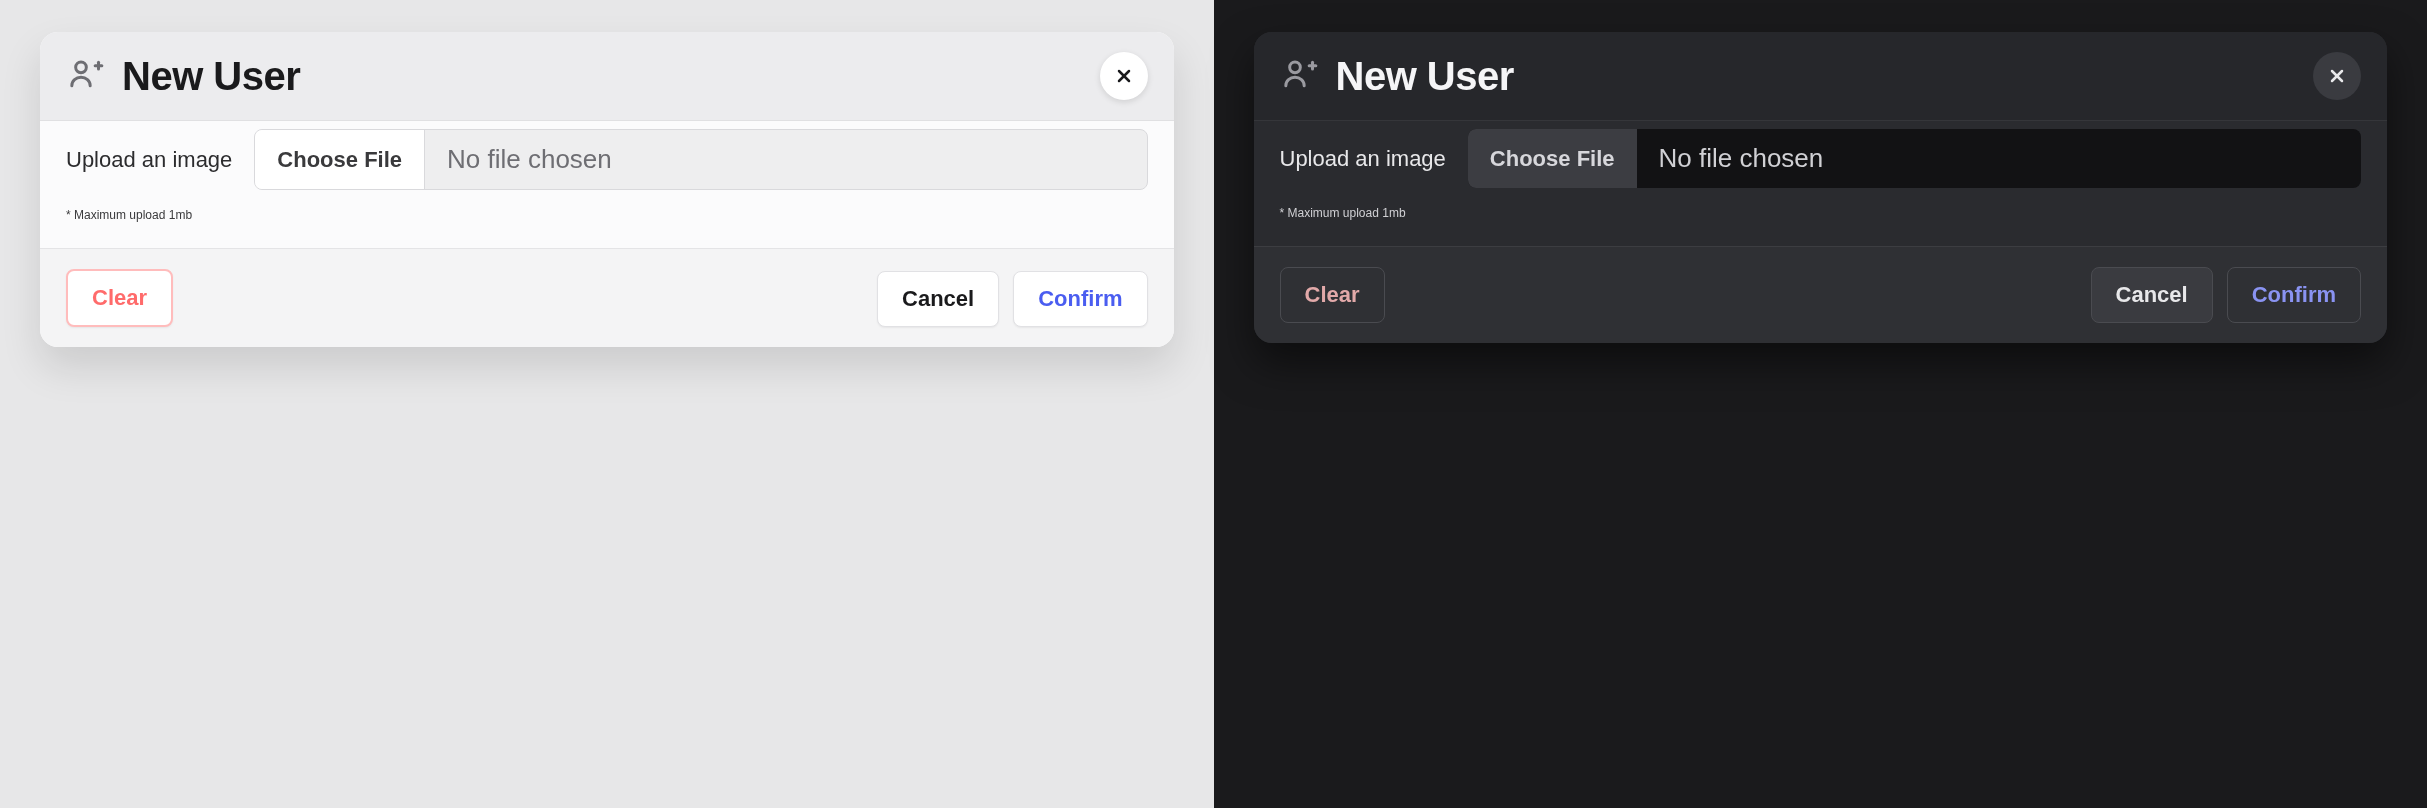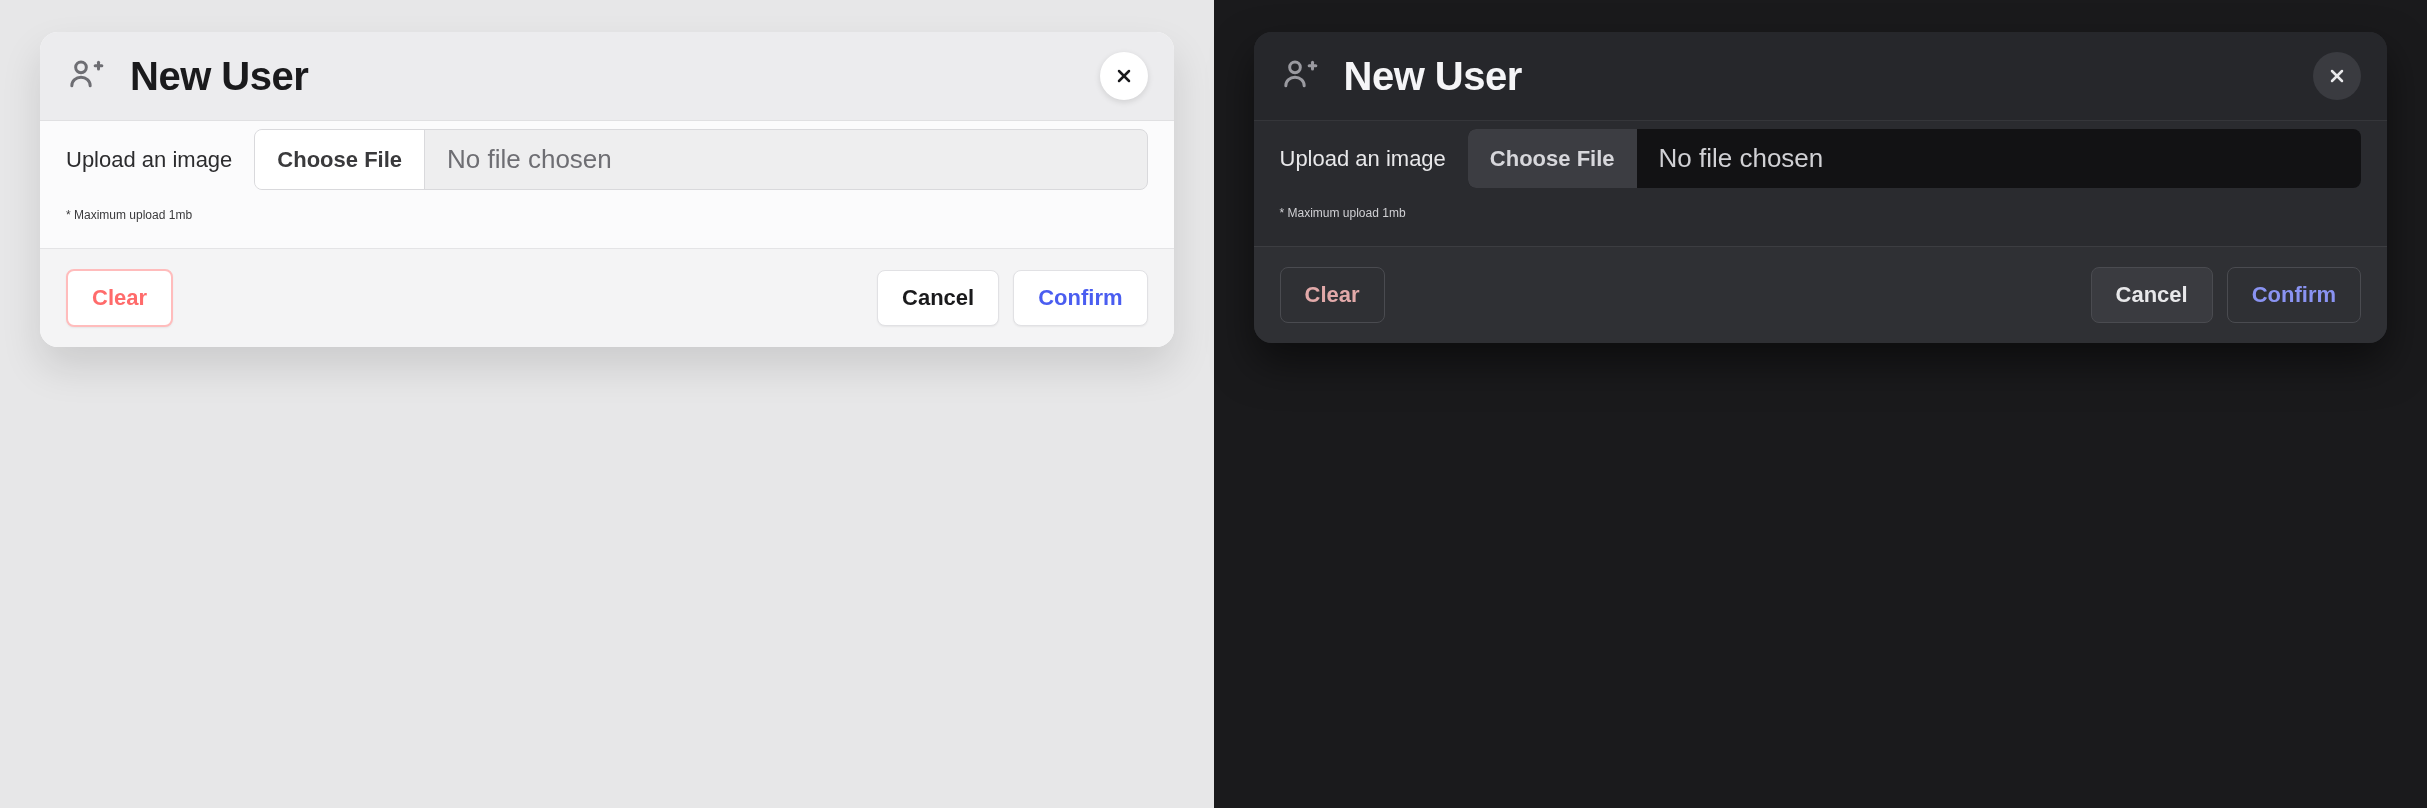--- a/index.html
+++ b/index.html
@@ -21,21 +21,21 @@
     overflow: hidden;
     box-shadow: 0 20px 40px rgba(0,0,0,0.12);
   }
   .light .card { background: #fbfbfc; }
   .dark  .card { background: #2a2b2f; box-shadow: 0 20px 40px rgba(0,0,0,0.5); }
 
   .card-header {
     display: flex;
     align-items: center;
     padding: 20px 26px;
-    gap: 24px;
+    gap: 16px;
   }
   .light .card-header { background: #ececee; border-bottom: 1px solid #e0e0e2; }
   .dark  .card-header { background: #26272b; border-bottom: 1px solid #35363a; }
 
   .title {
     font-weight: 900;
     font-size: 40px;
     letter-spacing: -0.5px;
     flex: 1;
   }
@@ -100,21 +100,21 @@
 
   .hint {
     font-size: 12px;
     padding: 18px 0 16px 0;
   }
   .light .hint { color: #3a3a3c; }
   .dark  .hint { color: #d0d0d4; }
 
   .card-footer {
     display: flex;
-    align-items: center;
+    align-items: flex-end;
     padding: 20px 26px;
     gap: 14px;
   }
   .light .card-footer { background: #f4f4f5; border-top: 1px solid #e4e4e6; }
   .dark  .card-footer { background: #2f3034; border-top: 1px solid #3c3d41; }
 
   .spacer { flex: 1; }
 
   .btn {
     padding: 14px 24px;

